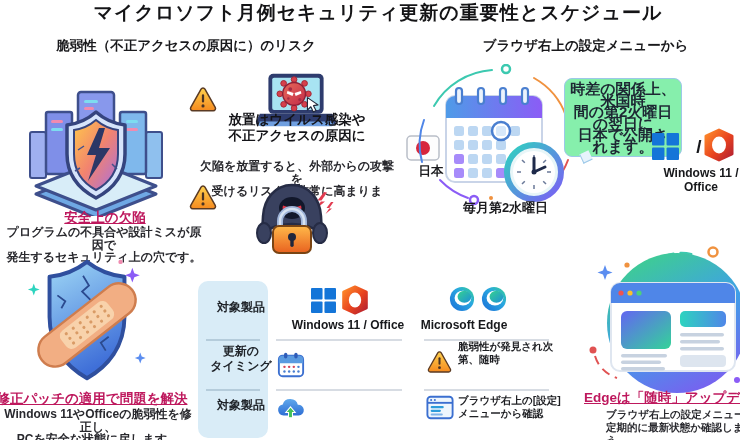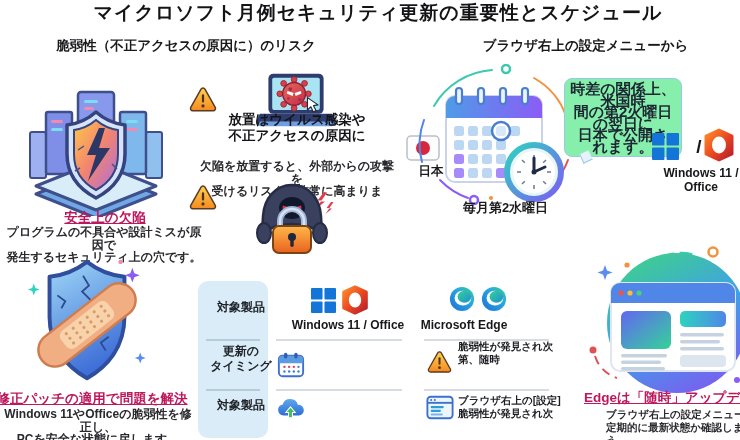--- a/index.html
+++ b/index.html
@@ -431,21 +431,21 @@
       <rect x="1.5" y="1.5" width="27" height="23" rx="3.5" fill="#eef6fd" stroke="#3b6fd0" stroke-width="2"></rect>
       <path d="M1.5 8 h27" stroke="#3b6fd0" stroke-width="2"></path>
       <circle cx="5.5" cy="5" r="1.1" fill="#3b6fd0"></circle>
         <circle cx="9.5" cy="5" r="1.1" fill="#3b6fd0"></circle>
       <rect x="5" y="11.5" width="14" height="2.2" rx="1.1" fill="#2d9cdb"></rect>
       <rect x="5" y="15.5" width="11" height="2.2" rx="1.1" fill="#2d9cdb"></rect>
       <rect x="5" y="19.5" width="13" height="2.2" rx="1.1" fill="#7fb3e8"></rect>
     </svg>
   </div>
   <div class="cell abs" style="left:458px;top:394px;width:112px;">ブラウザ右上の[設定]
-脆弱性が発見され次</div>
+メニューから確認</div>
 
   <div class="abs" style="left:585px;top:243px;width:180px;height:150px;">
     <svg viewBox="0 0 180 150" width="180" height="150">
       <defs>
         <linearGradient id="bigC" x1="0.25" y1="0" x2="0.75" y2="1">
             <stop offset="0" stop-color="#3ecf8e"></stop>
             <stop offset="0.5" stop-color="#3fa0e8"></stop>
             <stop offset="1" stop-color="#7c5cf0"></stop>
           </linearGradient>
         <linearGradient id="blkA" x1="0" y1="0" x2="1" y2="1">

